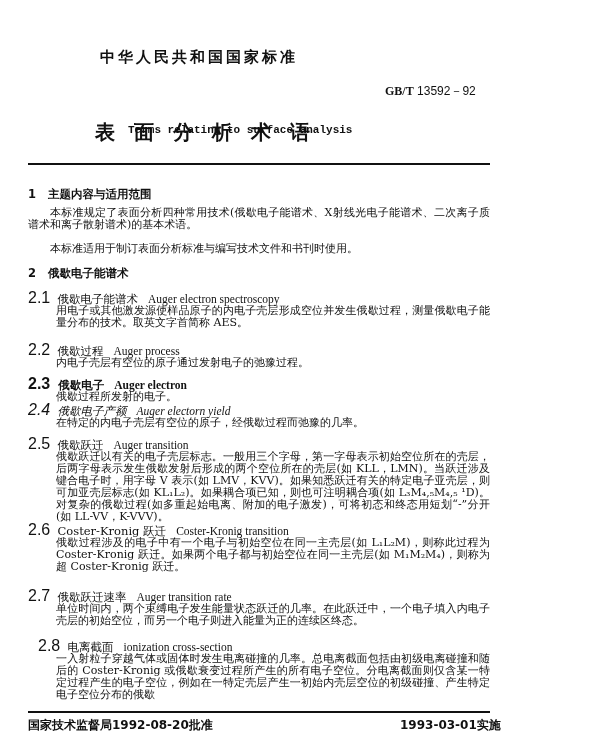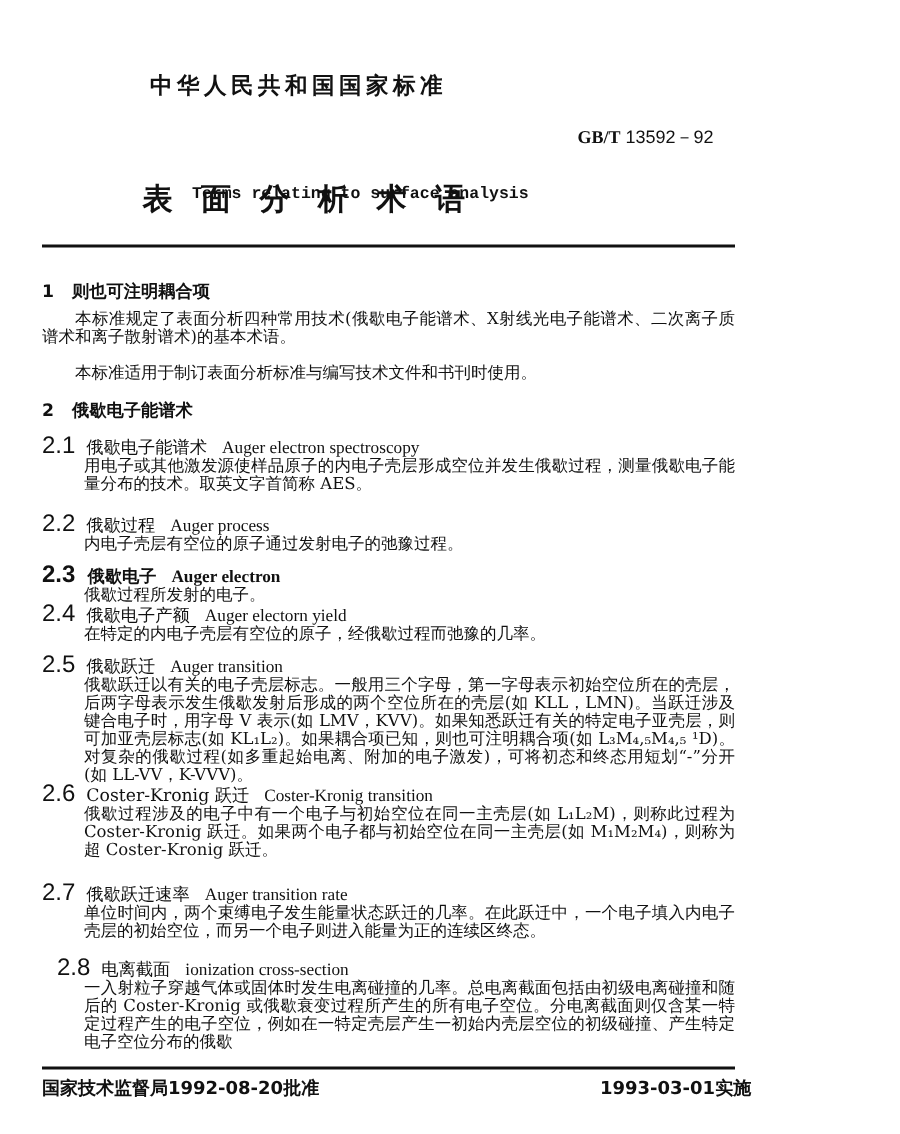--- a/index.html
+++ b/index.html
@@ -26,21 +26,21 @@
 <body>
 
 <div class="abs hdr-cn">中华人民共和国国家标准</div>
 <div class="abs std-code"><b>GB/T</b> <span>13592－92</span></div>
 <div class="abs title-cn">表面分析术语</div>
 <div class="abs title-en">Terms relating to surface analysis</div>
 
 <div class="rule top"></div>
 
 <div class="abs sec" style="left:28px;top:187px;">
-  <span>1</span>&nbsp;&nbsp;&nbsp;<span>则也可注明耦合项</span>
+  <span>1</span>&nbsp;&nbsp;&nbsp;<span>主题内容与适用范围</span>
 </div>
 <div class="abs body" style="left:28px;width:462px;top:207px;text-indent:22px;">本标准规定了表面分析四种常用技术(俄歇电子能谱术、X射线光电子能谱术、二次离子质谱术和离子散射谱术)的基本术语。</div>
 <div class="abs body" style="left:28px;width:462px;top:243px;text-indent:22px;">本标准适用于制订表面分析标准与编写技术文件和书刊时使用。</div>
 
 <div class="abs sec" style="left:28px;top:266px;">
   <span>2</span>&nbsp;&nbsp;&nbsp;<span>俄歇电子能谱术</span>
 </div>
 
 <div class="abs term" style="left:28px;top:289px;">
   <span class="num">2.1</span>&nbsp;&nbsp;<span>俄歇电子能谱术</span><span class="en">Auger electron spectroscopy</span>
@@ -50,21 +50,21 @@
 <div class="abs term" style="left:28px;top:341px;">
   <span class="num">2.2</span>&nbsp;&nbsp;<span>俄歇过程</span><span class="en">Auger process</span>
 </div>
 <div class="abs body" style="top:357px;">内电子壳层有空位的原子通过发射电子的弛豫过程。</div>
 
 <div class="abs term" style="left:28px;top:375px;font-weight:bold;">
   <span class="num">2.3</span>&nbsp;&nbsp;<span>俄歇电子</span><span class="en">Auger electron</span>
 </div>
 <div class="abs body" style="top:391px;">俄歇过程所发射的电子。</div>
 
-<div class="abs term" style="left:28px;top:401px;">
+<div class="abs term" style="left:28px;top:401px;font-style:italic;">
   <span class="num">2.4</span>&nbsp;&nbsp;<span>俄歇电子产额</span><span class="en">Auger electorn yield</span>
 </div>
 <div class="abs body" style="top:417px;">在特定的内电子壳层有空位的原子，经俄歇过程而弛豫的几率。</div>
 
 <div class="abs term" style="left:28px;top:435px;">
   <span class="num">2.5</span>&nbsp;&nbsp;<span>俄歇跃迁</span><span class="en">Auger transition</span>
 </div>
 <div class="abs body" style="top:451px;">俄歇跃迁以有关的电子壳层标志。一般用三个字母，第一字母表示初始空位所在的壳层，后两字母表示发生俄歇发射后形成的两个空位所在的壳层(如 KLL，LMN)。当跃迁涉及键合电子时，用字母 V 表示(如 LMV，KVV)。如果知悉跃迁有关的特定电子亚壳层，则可加亚壳层标志(如 KL₁L₂)。如果耦合项已知，则也可注明耦合项(如 L₃M₄,₅M₄,₅ ¹D)。对复杂的俄歇过程(如多重起始电离、附加的电子激发)，可将初态和终态用短划“-”分开(如 LL-VV，K-VVV)。</div>
 
 <div class="abs term" style="left:28px;top:521px;">

